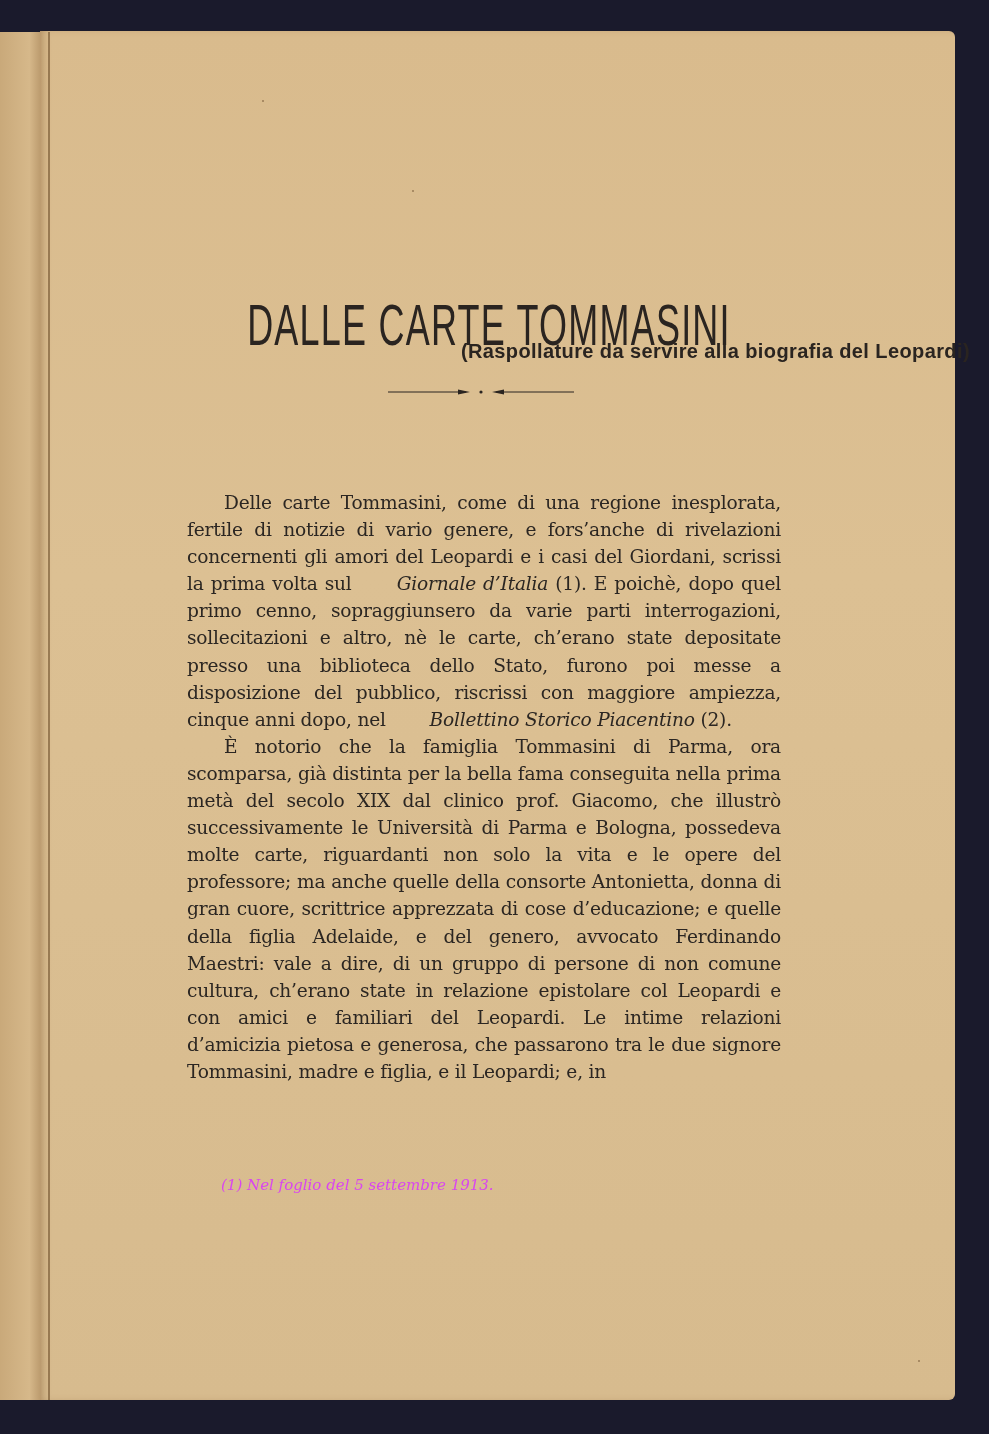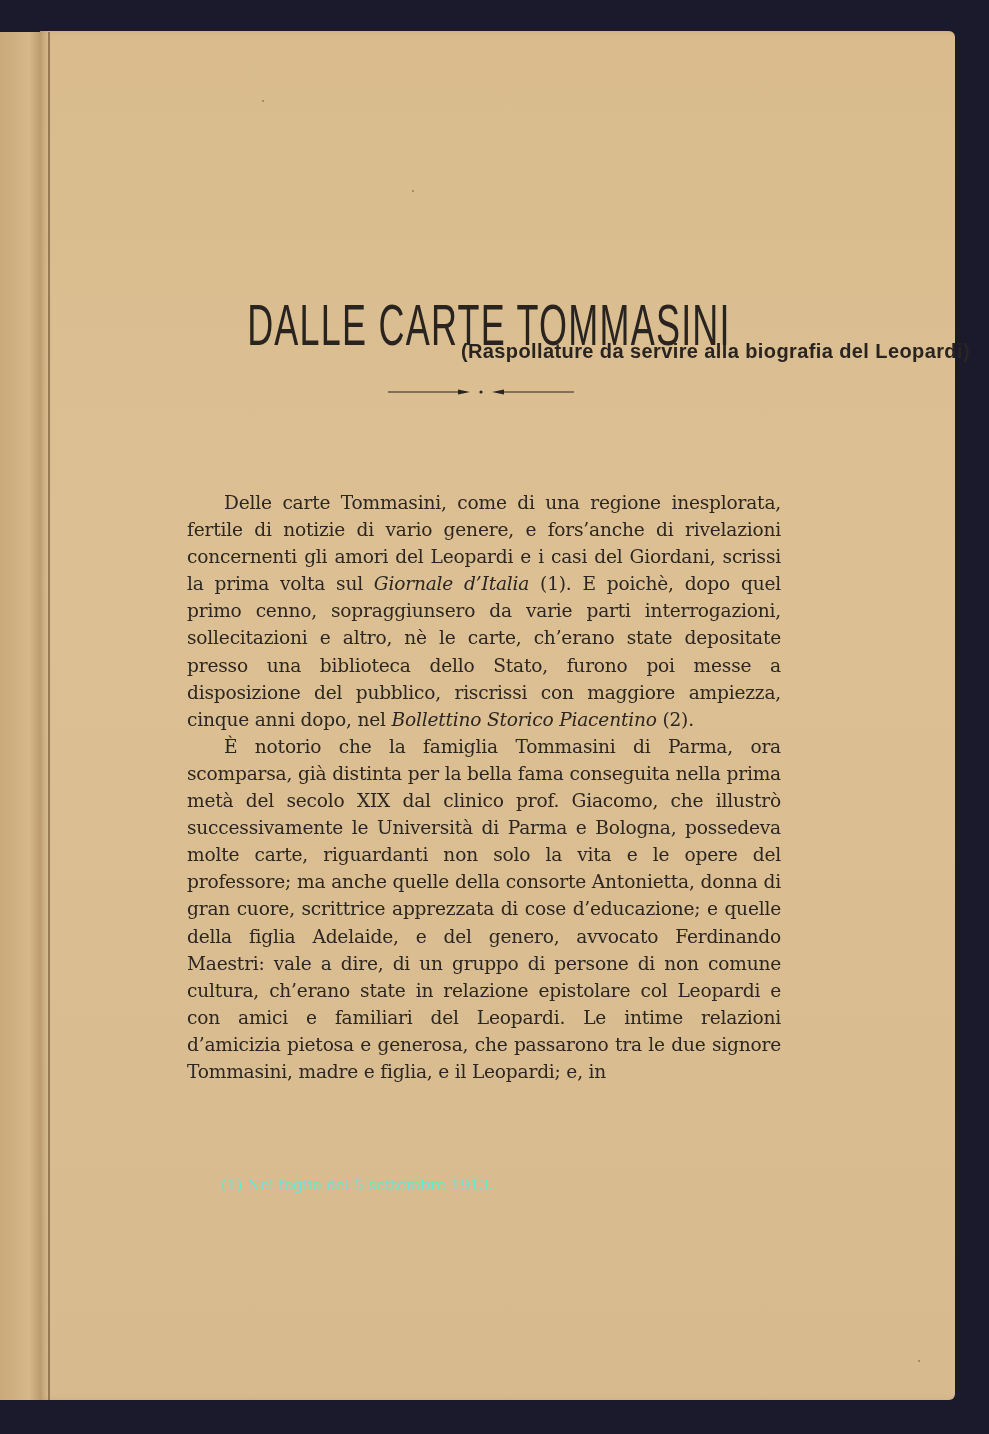--- a/index.html
+++ b/index.html
@@ -51,25 +51,25 @@
   }
   .body-text {
     position: absolute; left: 187px; top: 489px; width: 594px;
     font-family: "DejaVu Serif", serif;
     font-size: 18.6px; line-height: 27.1px;
     color: #2b2622;
     text-align: justify;
     letter-spacing: -0.2px;
   }
   .body-text p { margin: 0; text-indent: 37px; }
-  .body-text em { font-style: italic; }
+  .body-text em { font-style: italic; margin-left: 38px; }
   .footnotes {
     position: absolute; left: 221px; top: 1174px; width: 520px;
     font-family: "DejaVu Serif", serif;
-    font-size: 15px; line-height: 22px; color: #5eead4;
+    font-size: 15px; line-height: 22px; color: #d946ef; font-style: italic;
   }
   .footnotes div { white-space: nowrap; }
   .speck { position: absolute; width: 2px; height: 2px; background: rgba(90,60,30,0.5); border-radius: 50%; }
 </style>
 </head>
 <body>
 
 <div class="scan-bg"></div>
 <div class="prev-page"></div>
 <div class="page"></div>

